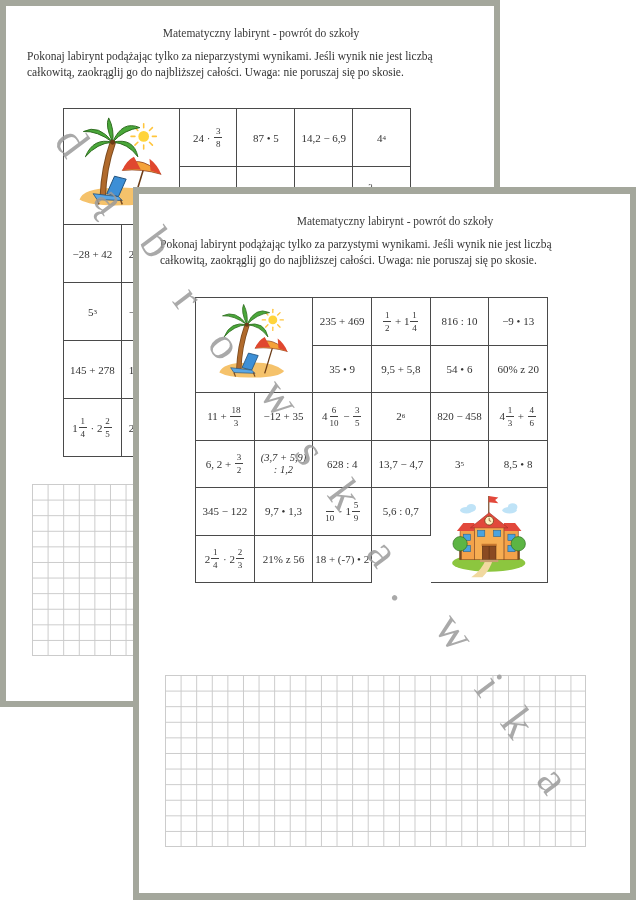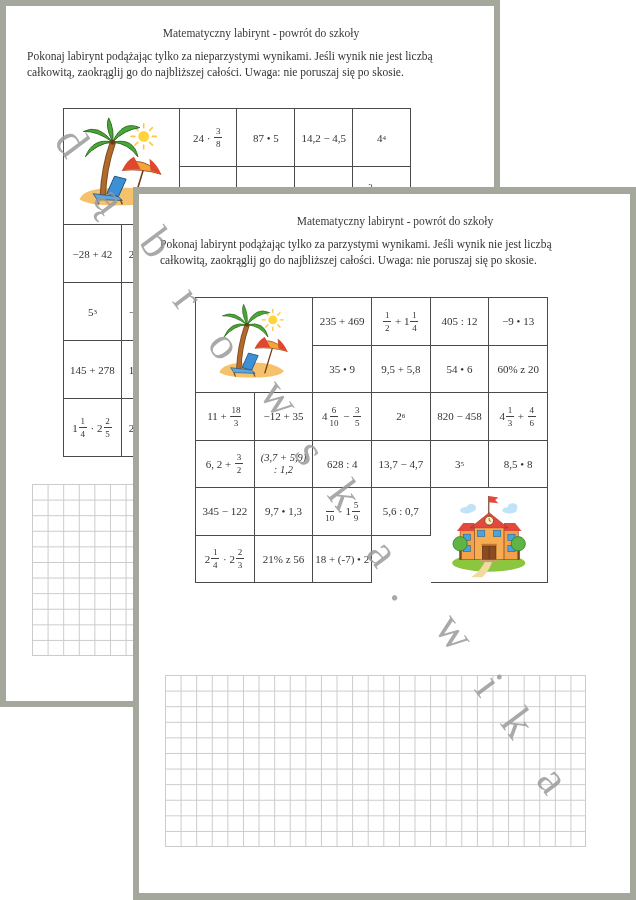--- a/index.html
+++ b/index.html
@@ -129,21 +129,21 @@
           <span class="frac">
               <span class="n">3</span>
               <span class="d">8</span>
             </span>
         </span>
       </div>
       <div class="cell">
           <span>87 • 5</span>
         </div>
       <div class="cell">
-          <span>14,2 − 4,5</span>
+          <span>14,2 − 6,9</span>
         </div>
       <div class="cell">
         <span class="expr">
             <span>4</span>
             <sup>4</sup>
           </span>
       </div>
 
       <div class="cell"></div>
       <div class="cell"></div>
@@ -312,21 +312,21 @@
             </span>
           <span class="op"> + </span>
           <span class="whole">1</span>
           <span class="frac">
               <span class="n">1</span>
               <span class="d">4</span>
             </span>
         </span>
       </div>
       <div class="cell">
-          <span>405 : 12</span>
+          <span>816 : 10</span>
         </div>
       <div class="cell">
           <span>−9 • 13</span>
         </div>
 
       <div class="cell">
           <span>35 • 9</span>
         </div>
       <div class="cell">
           <span>9,5 + 5,8</span>

